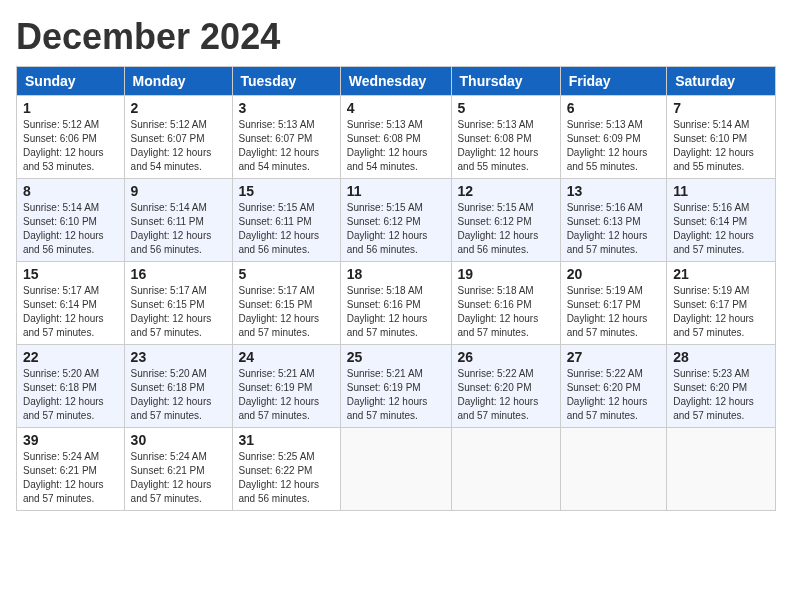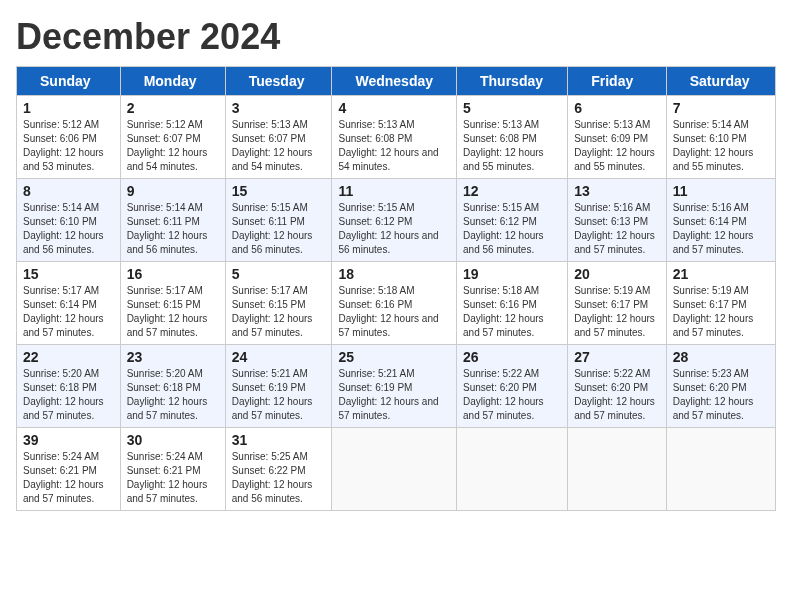--- a/index.html
+++ b/index.html
@@ -36,21 +36,21 @@
     }
     .calendar {
       width: 100%;
       border-collapse: collapse;
       margin-top: 8px;
     }
     .calendar th {
       background-color: #1565c0;
       color: #fff;
       text-align: left;
-      padding: 6px 23px;
+      padding: 6px 8px;
       font-size: 14px;
       font-weight: bold;
       border: 1px solid #ccc;
     }
     .calendar td {
       vertical-align: top;
       border: 1px solid #ccc;
       padding: 4px 6px;
       width: 113px;
       min-height: 80px;

